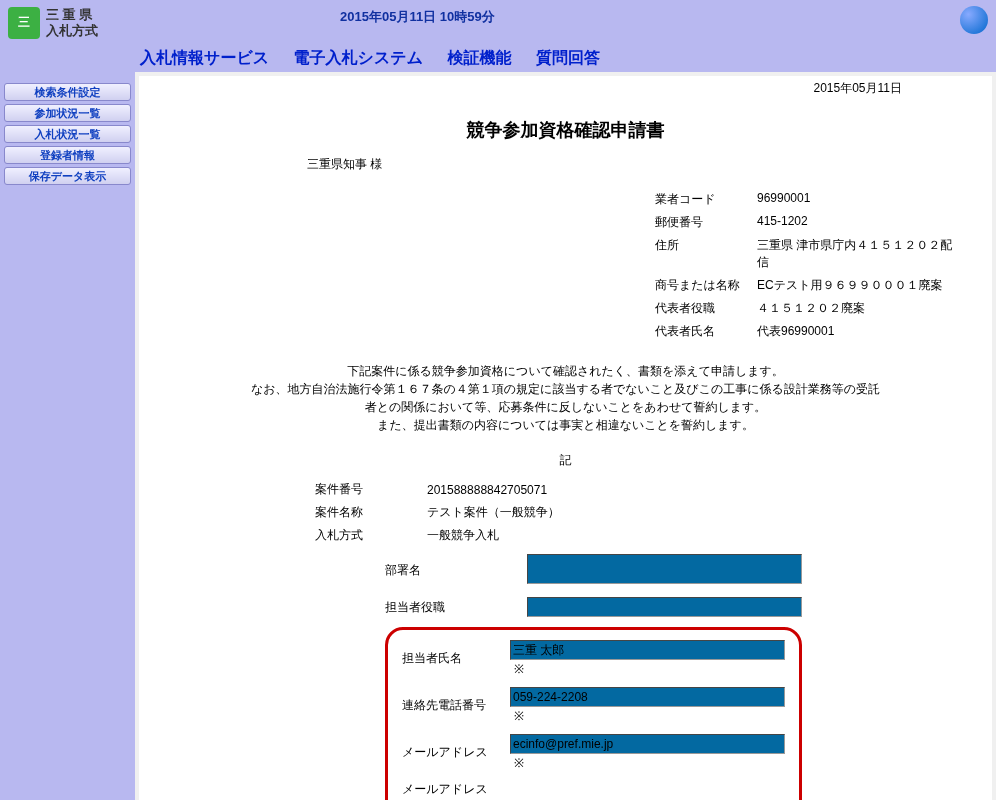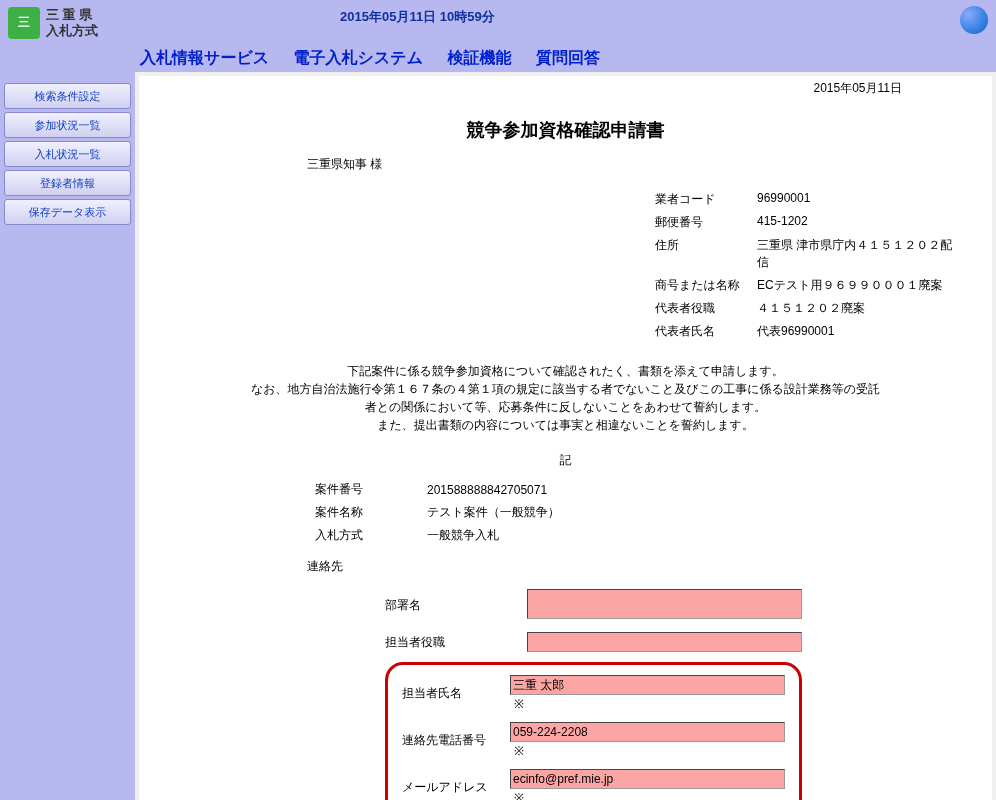--- a/index.html
+++ b/index.html
@@ -8,39 +8,39 @@
 .header { background: #b8b8f0; height: 45px; display: flex; align-items: center; position: relative; }
 .logo { display: flex; align-items: center; padding: 4px 8px; background: #b8b8f0; }
 .logo-icon { width: 32px; height: 32px; background: #3cb043; border-radius: 4px; margin-right: 6px; display:flex; align-items:center; justify-content:center; color:#fff; font-weight:bold; }
 .logo-text { font-size: 13px; font-weight: bold; color: #333; line-height: 1.2; }
 .datetime { position: absolute; left: 340px; top: 8px; color: #1030a0; font-weight: bold; font-size: 13px; }
 .globe-icon { position: absolute; right: 8px; top: 6px; width: 28px; height: 28px; background: radial-gradient(circle at 30% 30%, #8af, #06c); border-radius: 50%; }
 .nav-links { background: #b8b8f0; padding: 3px 140px; font-size: 16px; }
 .nav-links a { color: #0020cc; text-decoration: none; font-weight: bold; margin-right: 20px; }
 .body-area { display: flex; height: calc(800px - 60px); }
 .sidebar { width: 135px; background: #b8b8f0; padding: 8px 4px; }
-.side-btn { background: linear-gradient(#f0f0ff,#d0d0f0); border: 1px solid #8888cc; border-radius: 3px; height: 26px; margin: 3px 0; display: flex; align-items: center; justify-content: center; color: #1040c0; font-weight: normal; font-size: 11px; cursor: pointer; }
+.side-btn { background: linear-gradient(#f0f0ff,#d0d0f0); border: 1px solid #8888cc; border-radius: 3px; height: 18px; margin: 3px 0; display: flex; align-items: center; justify-content: center; color: #1040c0; font-weight: bold; font-size: 11px; cursor: pointer; }
 .main { flex: 1; background: #f0f0f0; overflow-y: auto; }
 .paper { background: #fff; margin: 4px; padding: 18px 28px; min-height: 740px; position: relative; }
 .doc-date { position: absolute; right: 90px; top: 4px; font-size: 12px; }
 .doc-title { text-align: center; font-weight: bold; font-size: 18px; margin-top: 24px; margin-bottom: 14px; }
 .addressee { font-size: 12px; margin-left: 140px; margin-bottom: 14px; }
 .applicant-table { margin-left: 480px; font-size: 12px; }
 .applicant-table td { padding: 2px 6px; vertical-align: top; }
 .applicant-table td:first-child { width: 100px; }
 .declaration { text-align: center; font-size: 12px; margin: 18px auto 18px; line-height: 1.5; width: 640px; }
 .ki { text-align: center; margin: 8px 0; }
 .case-table { margin-left: 140px; font-size: 12px; }
 .case-table td { padding: 2px 6px; }
 .case-table td:first-child { width: 110px; }
 .contact-label { margin-left: 140px; margin-top: 10px; margin-bottom: 8px; font-size: 12px; }
 .form-table { margin-left: 210px; font-size: 12px; }
 .form-table td { padding: 4px 6px; vertical-align: middle; }
 .form-table td:first-child { width: 140px; }
-.form-table input[type=text], .form-table textarea { width: 275px; border: 1px inset #999; padding: 2px; font-size: 12px; background: #fca5a5; }
+.form-table input[type=text], .form-table textarea { width: 275px; border: 1px inset #999; padding: 2px; font-size: 12px; background: #0369a1; }
 .form-table textarea { height: 30px; resize: none; }
 .red-box { border: 3px solid #cc0000; border-radius: 18px; padding: 4px 6px; }
 .kome { color: #000; padding-left: 4px; }
 </style>
 </head>
 <body>
 
 <div class="window">
   <div class="header">
     <div class="logo">
@@ -115,21 +115,20 @@
           <tr>
                 <td>案件名称</td>
                 <td>テスト案件（一般競争）</td>
               </tr>
           <tr>
                 <td>入札方式</td>
                 <td>一般競争入札</td>
               </tr>
         </tbody>
           </table>
-        <div class="contact-label">連絡先</div>
         <table class="form-table">
           <tbody>
               <tr>
                 <td>部署名</td>
               <td><textarea style=""></textarea></td>
               </tr>
           <tr>
                 <td>担当者役職</td>
               <td><input type="text" value="" style=""></td>
               </tr>

